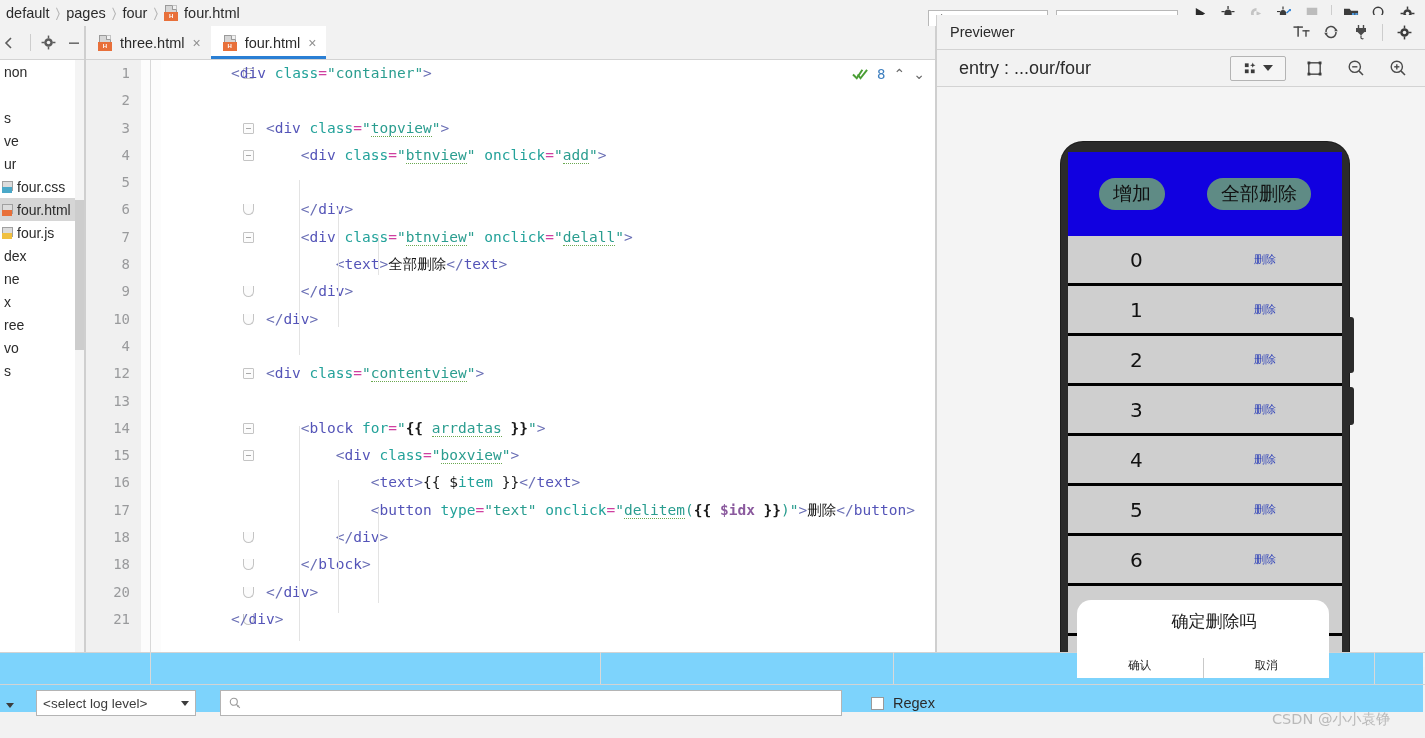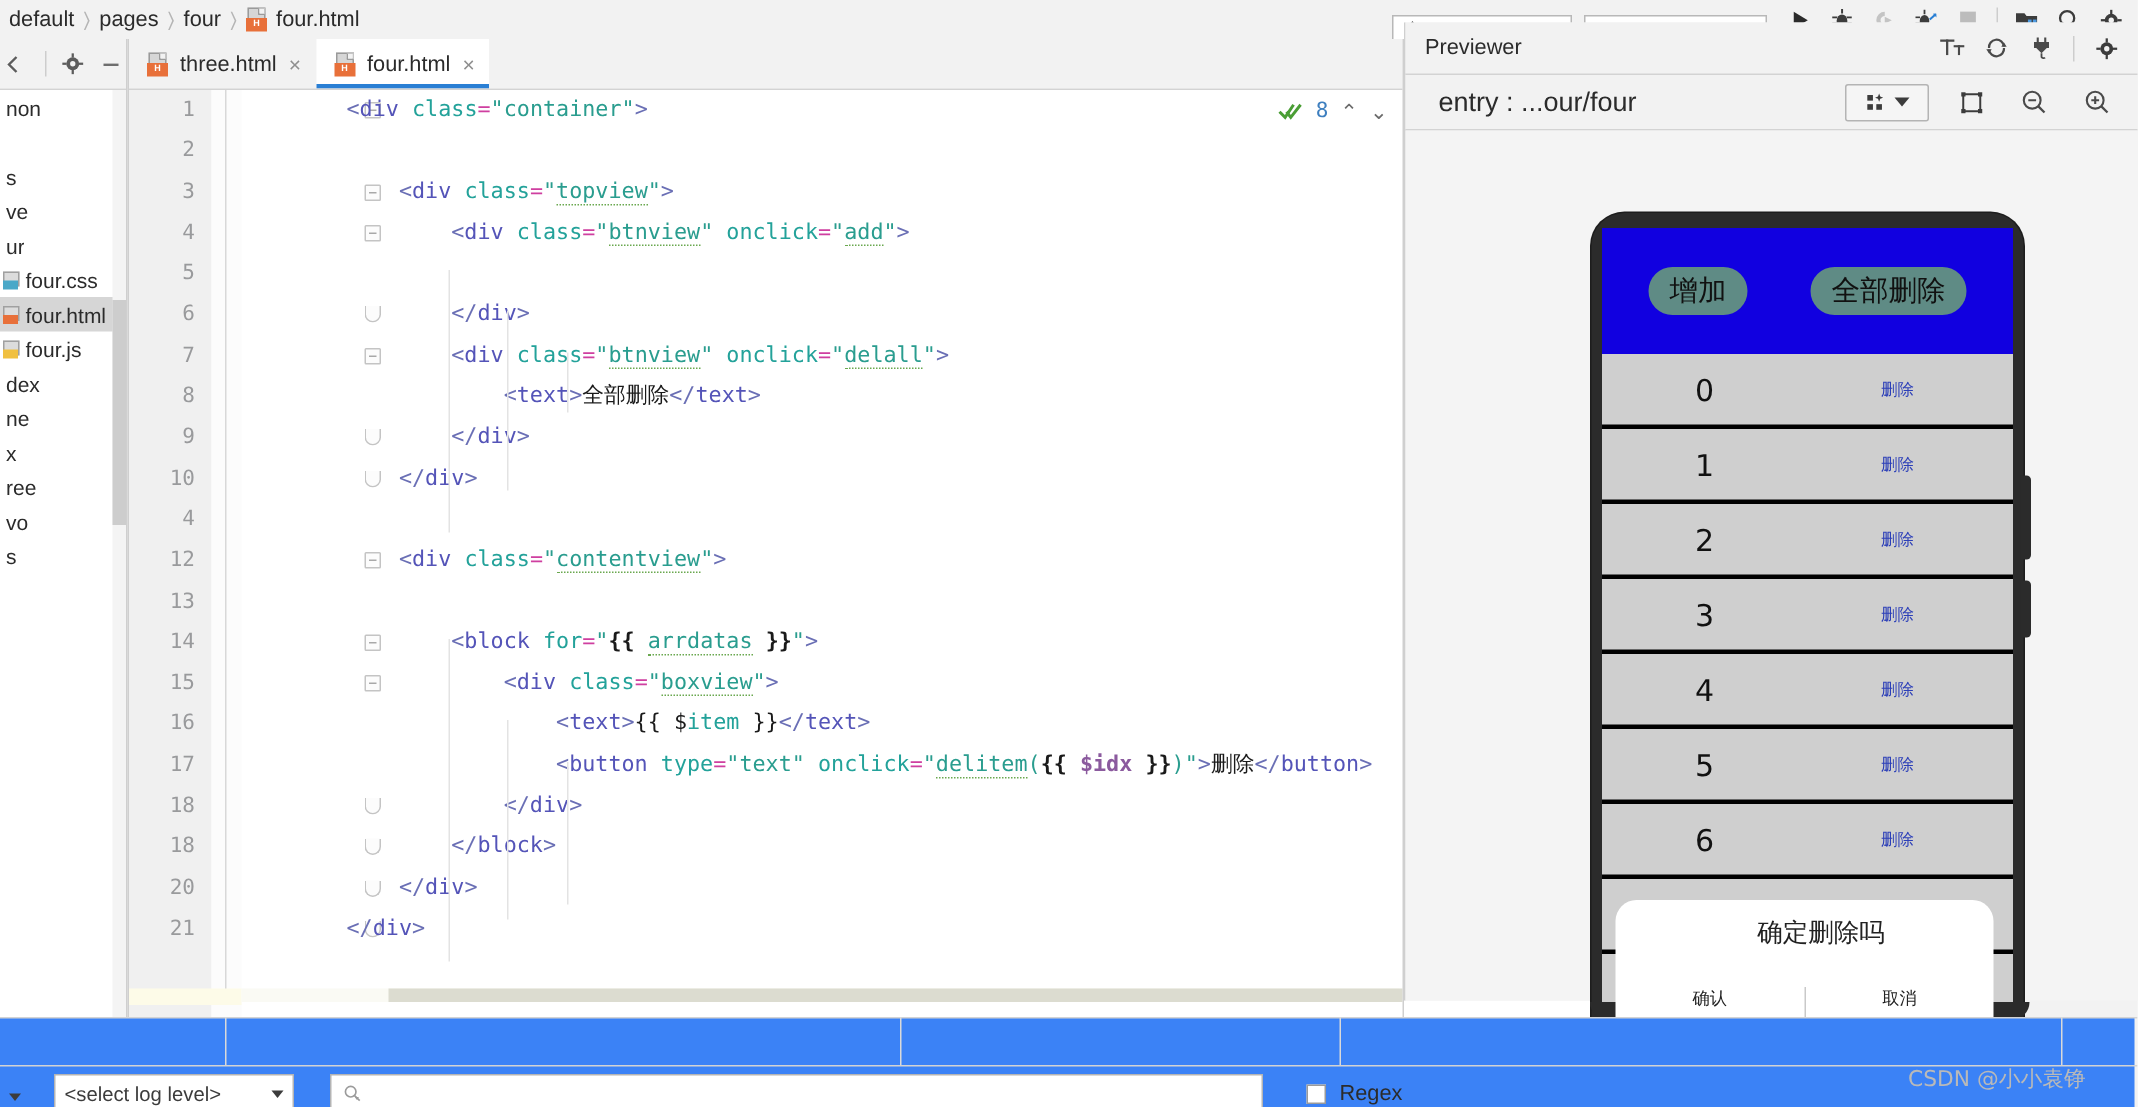--- a/index.html
+++ b/index.html
@@ -185,21 +185,21 @@
   }
   .dlg-title { padding: 11px 0 0 22px; font-size: 17px; color: #111; font-family: "DejaVu Sans", sans-serif; }
   .dlg-msg { text-align: center; font-size: 17px; color: #222; margin-top: 10px; font-family: "DejaVu Sans", sans-serif; margin-left: 22px; }
   .dlg-btns { position: absolute; left: 0; bottom: 0; width: 252px; height: 20px; display: flex; }
   .dlg-btn { flex: 1; text-align: center; font-size: 11.5px; color: #222; font-family: "DejaVu Sans", sans-serif; }
   .dlg-btn + .dlg-btn { border-left: 1px solid #c9c9c9; }
 
   .phone-base { position: absolute; left: 1060px; top: 668px; width: 293px; height: 12px; background: #2b2b2b; border-radius: 0 0 22px 22px; }
 
   
-  .bottom { position: absolute; left: 0; top: 678px; width: 1423px; height: 60px; background: #3b82f6; }
+  .bottom { position: absolute; left: 0; top: 652px; width: 1423px; height: 60px; background: #7dd3fc; }
   .bottom-sep { position: absolute; left: 0; top: 0; width: 1425px; height: 1px; background: #d3d3d3; }
   .bot-divs { position: absolute; left: 0; top: 0; width: 1425px; height: 32px; }
   .bot-v { position: absolute; top: 0; width: 1px; height: 32px; background: #d9d9d9; }
   .bot-line2 { position: absolute; left: 0; top: 32px; width: 1425px; height: 1px; background: #d3d3d3; }
 
   .logrow { position: absolute; left: 0; top: 36px; width: 1425px; height: 30px; display: flex; align-items: center; }
   .smallcaret { width: 0; height: 0; border-left: 4px solid transparent; border-right: 4px solid transparent; border-top: 5px solid #3c3c3c; }
   .selbox {
     height: 26px; border: 1px solid #b4b4b4; background: #fff; display: flex; align-items: center;
     justify-content: space-between; padding: 0 6px; font-size: 13.5px; color: #3c3c3c; gap: 10px;

